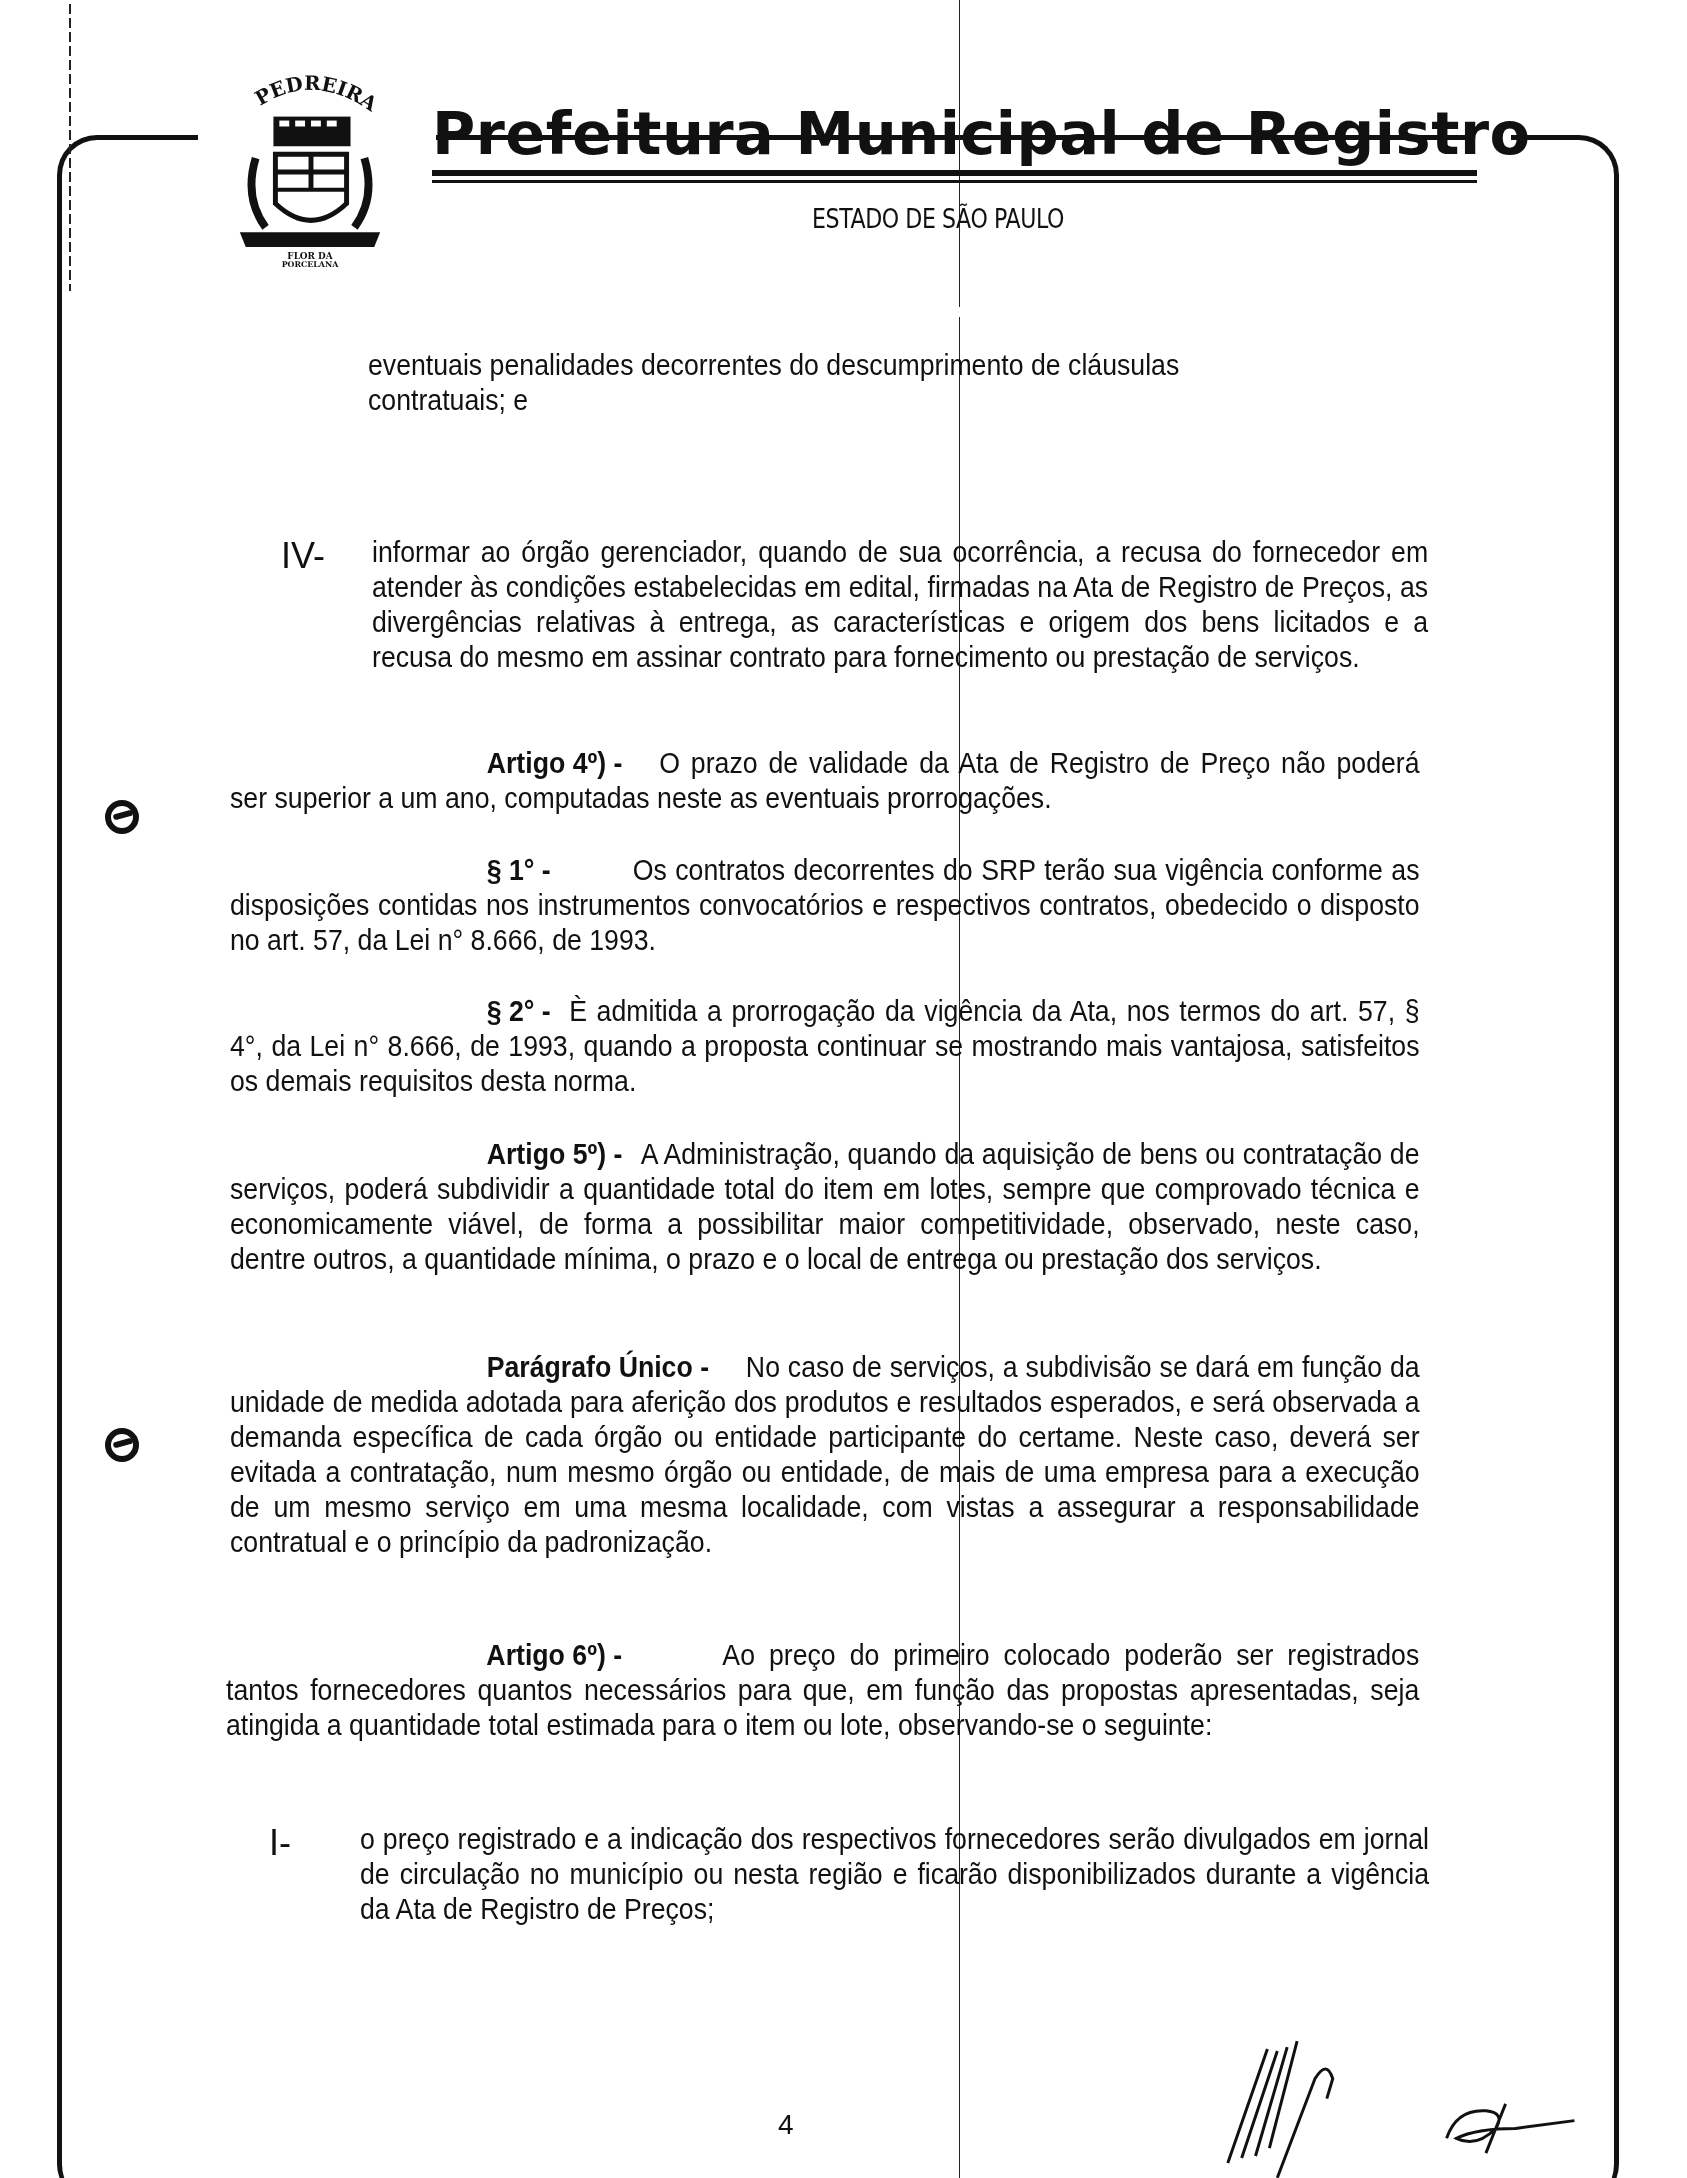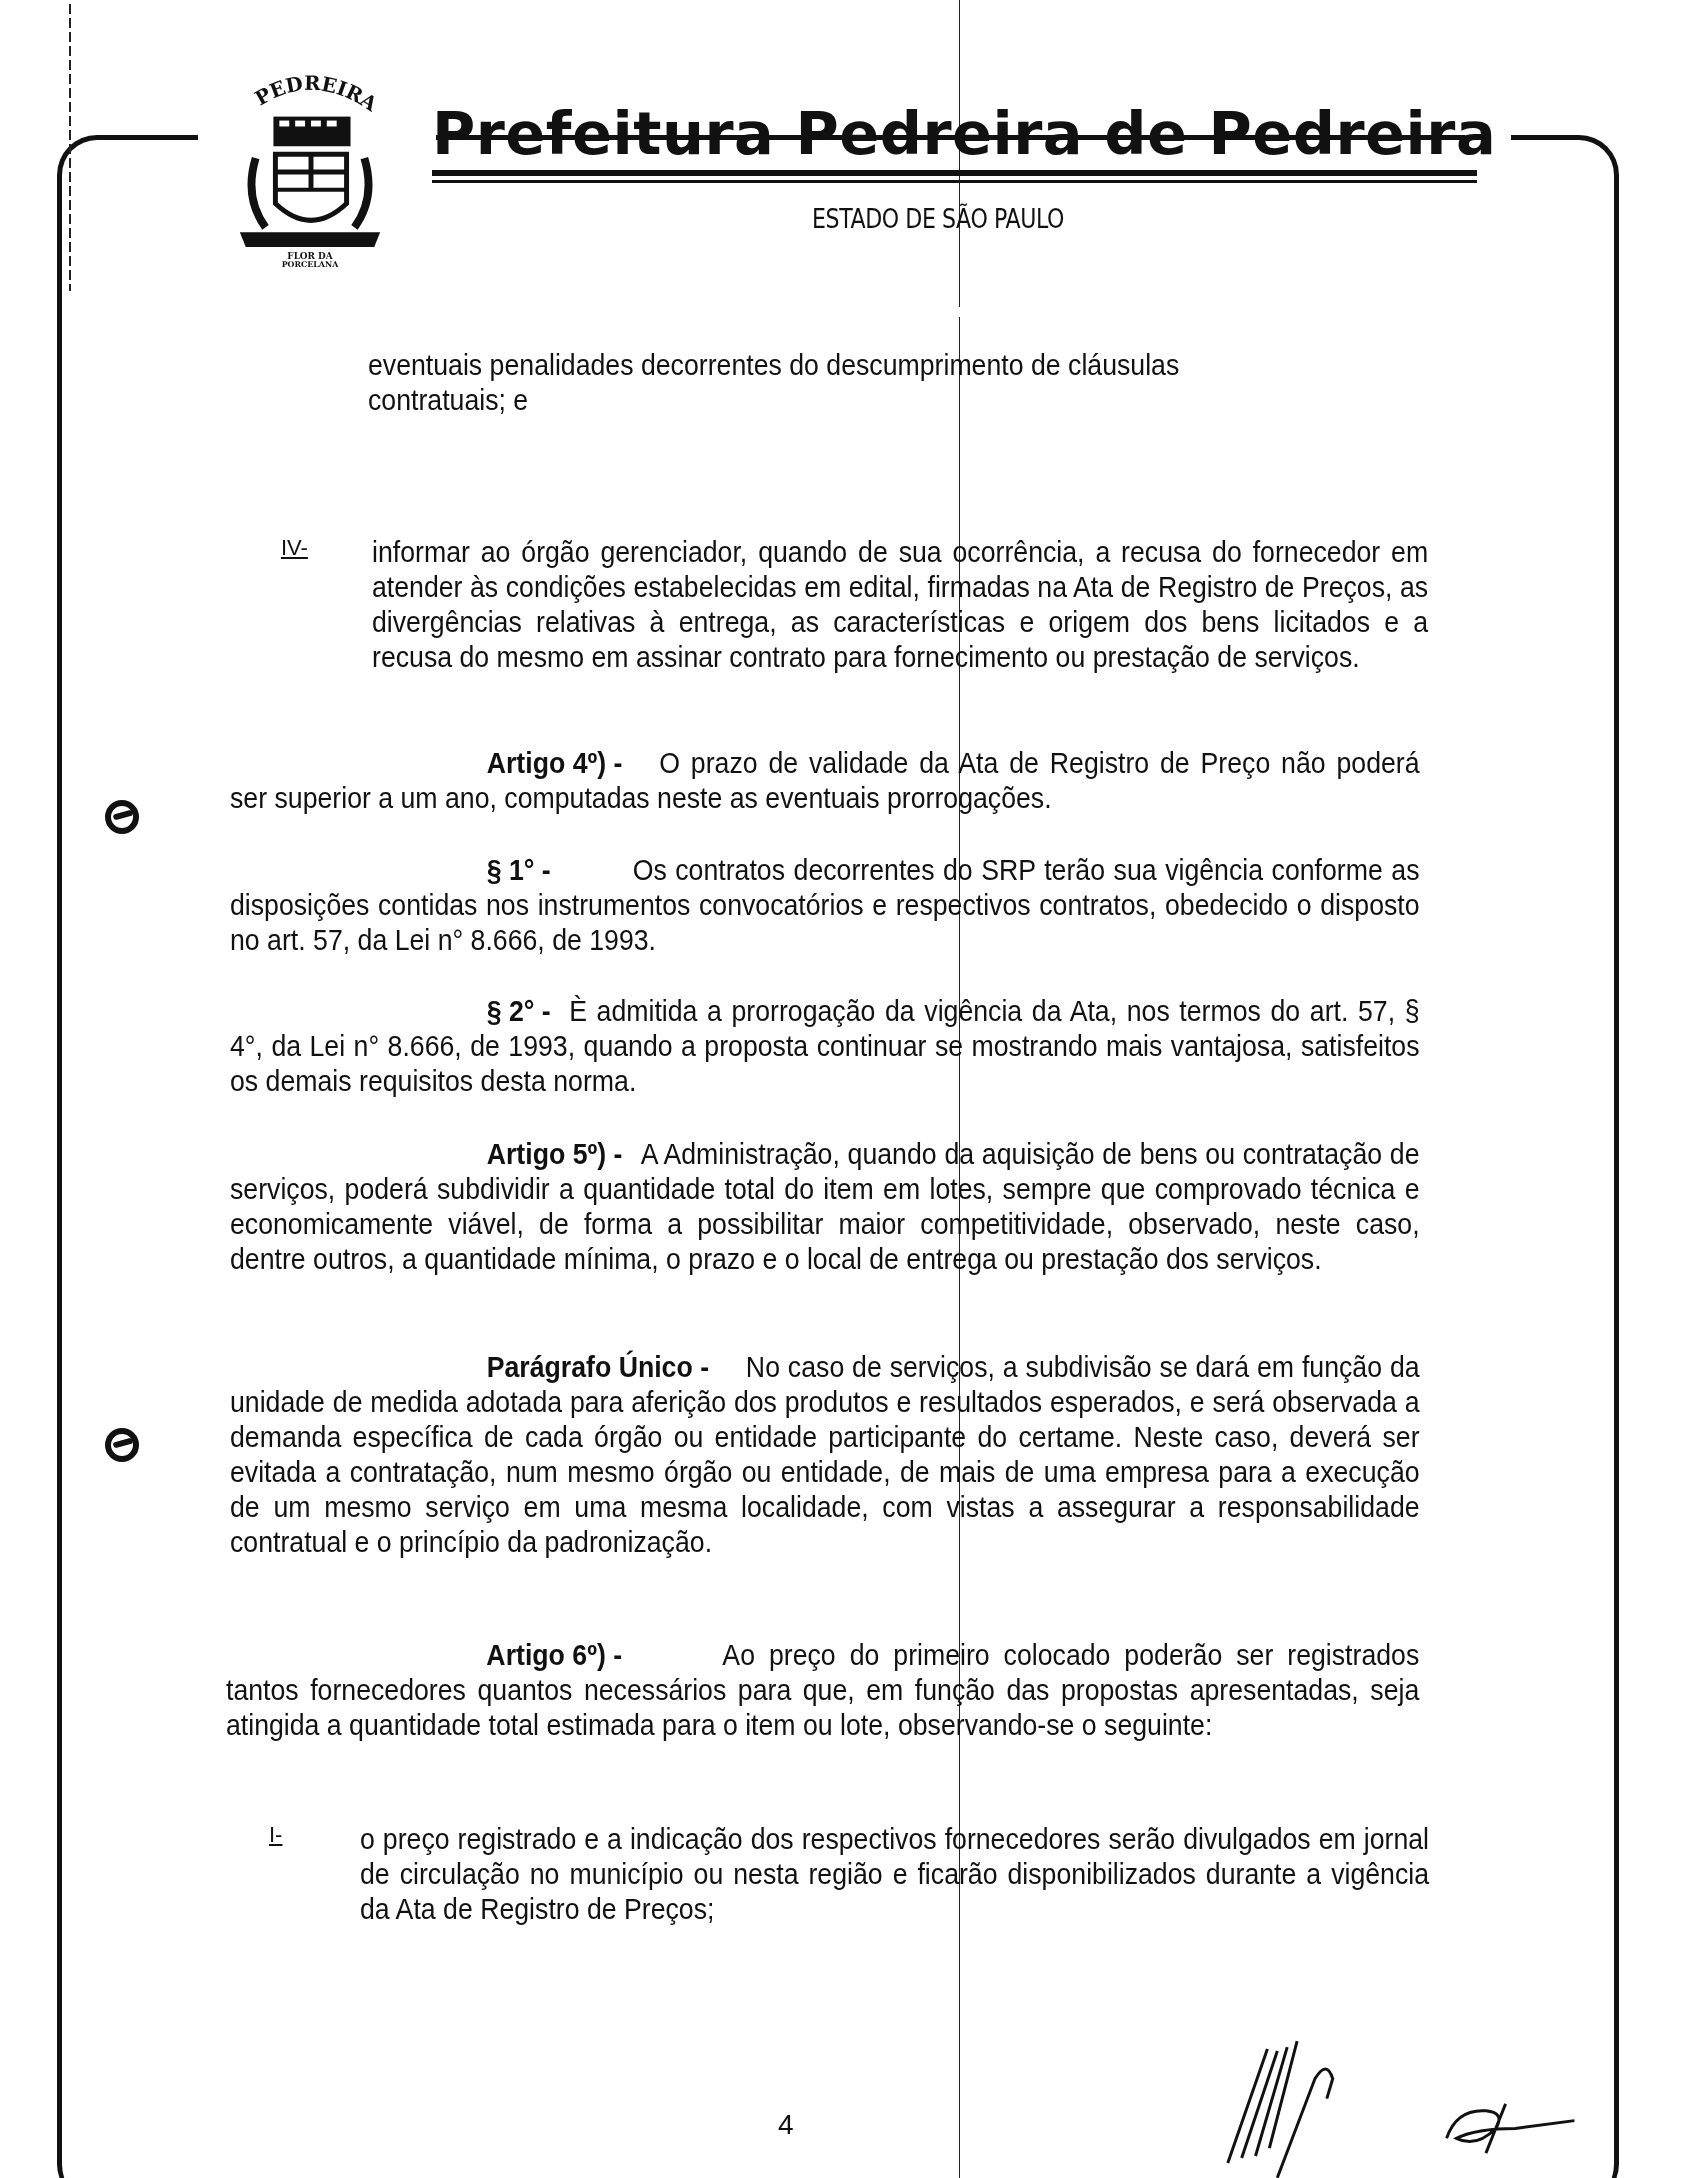--- a/index.html
+++ b/index.html
@@ -40,21 +40,21 @@
     position: absolute; left: 812px; top: 204px; font-size: 26px;
     font-family: "DejaVu Sans", sans-serif; letter-spacing: -0.5px; transform: scaleX(0.85); transform-origin: left;
   }
   .text-block {
     position: absolute; font-size: 29px; line-height: 35px; text-align: justify;
     transform: scaleX(0.92); transform-origin: left top;
   }
   .text-block p { margin: 0; }
   .lead { display: inline-block; font-weight: bold; }
   .num {
-    position: absolute; font-size: 22px; text-decoration: underline;
+    position: absolute; font-size: 36px;
   }
   .page-number { position: absolute; left: 778px; top: 2109px; font-size: 28px; }
   .margin-mark {
     position: absolute; width: 34px; height: 34px; border-radius: 50%;
     border: 6px solid #111; box-sizing: border-box; background: #fff;
   }
   .margin-mark::after {
     content: ""; position: absolute; left: 2px; top: 6px; width: 20px; height: 6px;
     background: #111; border-radius: 4px; transform: rotate(-15deg);
   }
@@ -86,21 +86,21 @@
     <path d="M50 86 L122 86 L122 136 Q86 170 50 136 Z" fill="#fff" stroke="#111" stroke-width="5"></path>
     <line x1="86" y1="86" x2="86" y2="122" stroke="#111" stroke-width="5"></line>
     <line x1="50" y1="104" x2="122" y2="104" stroke="#111" stroke-width="5"></line>
     <line x1="50" y1="122" x2="122" y2="122" stroke="#111" stroke-width="4"></line>
     <path d="M30 90 Q18 130 40 160 M140 90 Q152 130 130 160" stroke="#111" stroke-width="8" fill="none"></path>
     <path d="M14 165 L156 165 L150 180 L20 180 Z" fill="#111"></path>
     <text x="85" y="192" text-anchor="middle" font-family="DejaVu Serif, serif" font-weight="bold" font-size="9" fill="#111">FLOR DA</text>
     <text x="85" y="200" text-anchor="middle" font-family="DejaVu Serif, serif" font-weight="bold" font-size="8" fill="#111">PORCELANA</text>
   </svg>
 </div>
-<div class="header-title">Prefeitura Pedreira de Pedreira</div>
+<div class="header-title">Prefeitura Municipal de Registro</div>
 <div class="header-rule"></div>
 <div class="header-rule2"></div>
 <div class="header-sub">ESTADO DE SÃO PAULO</div>
 
 <div class="text-block" style="left:368px;top:348px;width:990px;text-align:left;">
   <p>eventuais penalidades decorrentes do descumprimento de cláusulas contratuais; e</p>
 </div>
 
 <div class="num" style="left:281px;top:535px;">IV-</div>
 <div class="text-block" style="left:372px;top:535px;width:1148px;">

